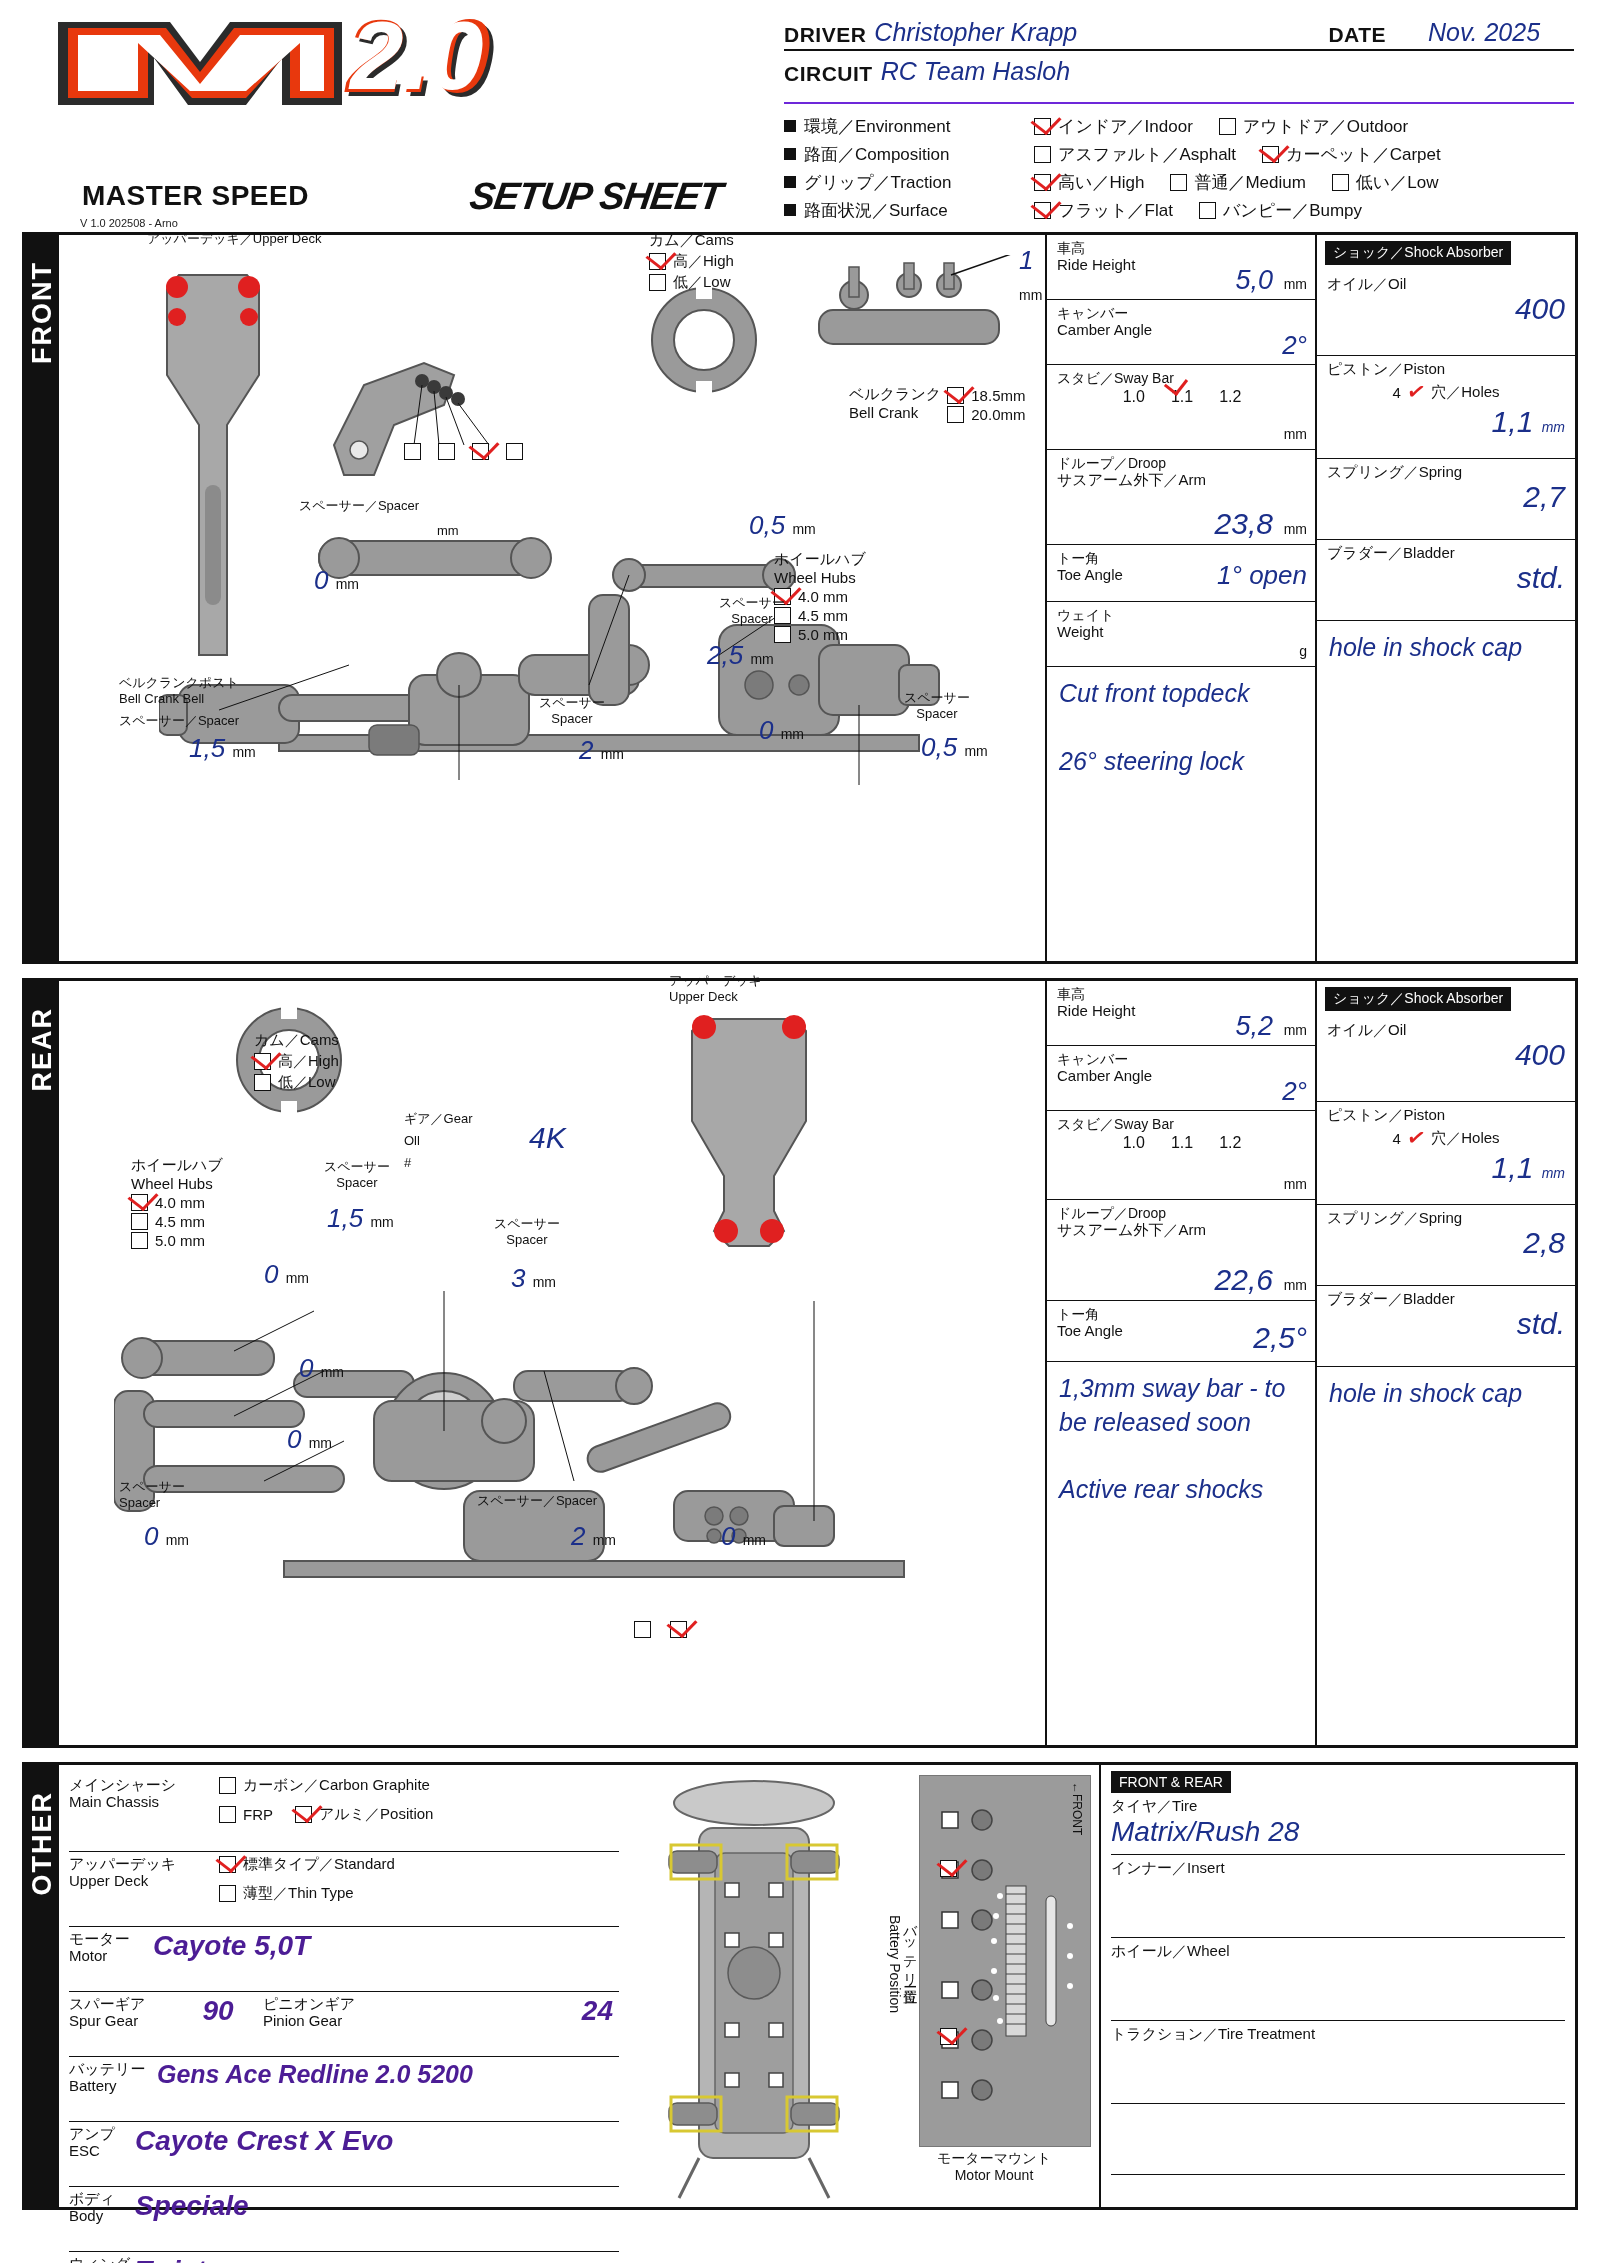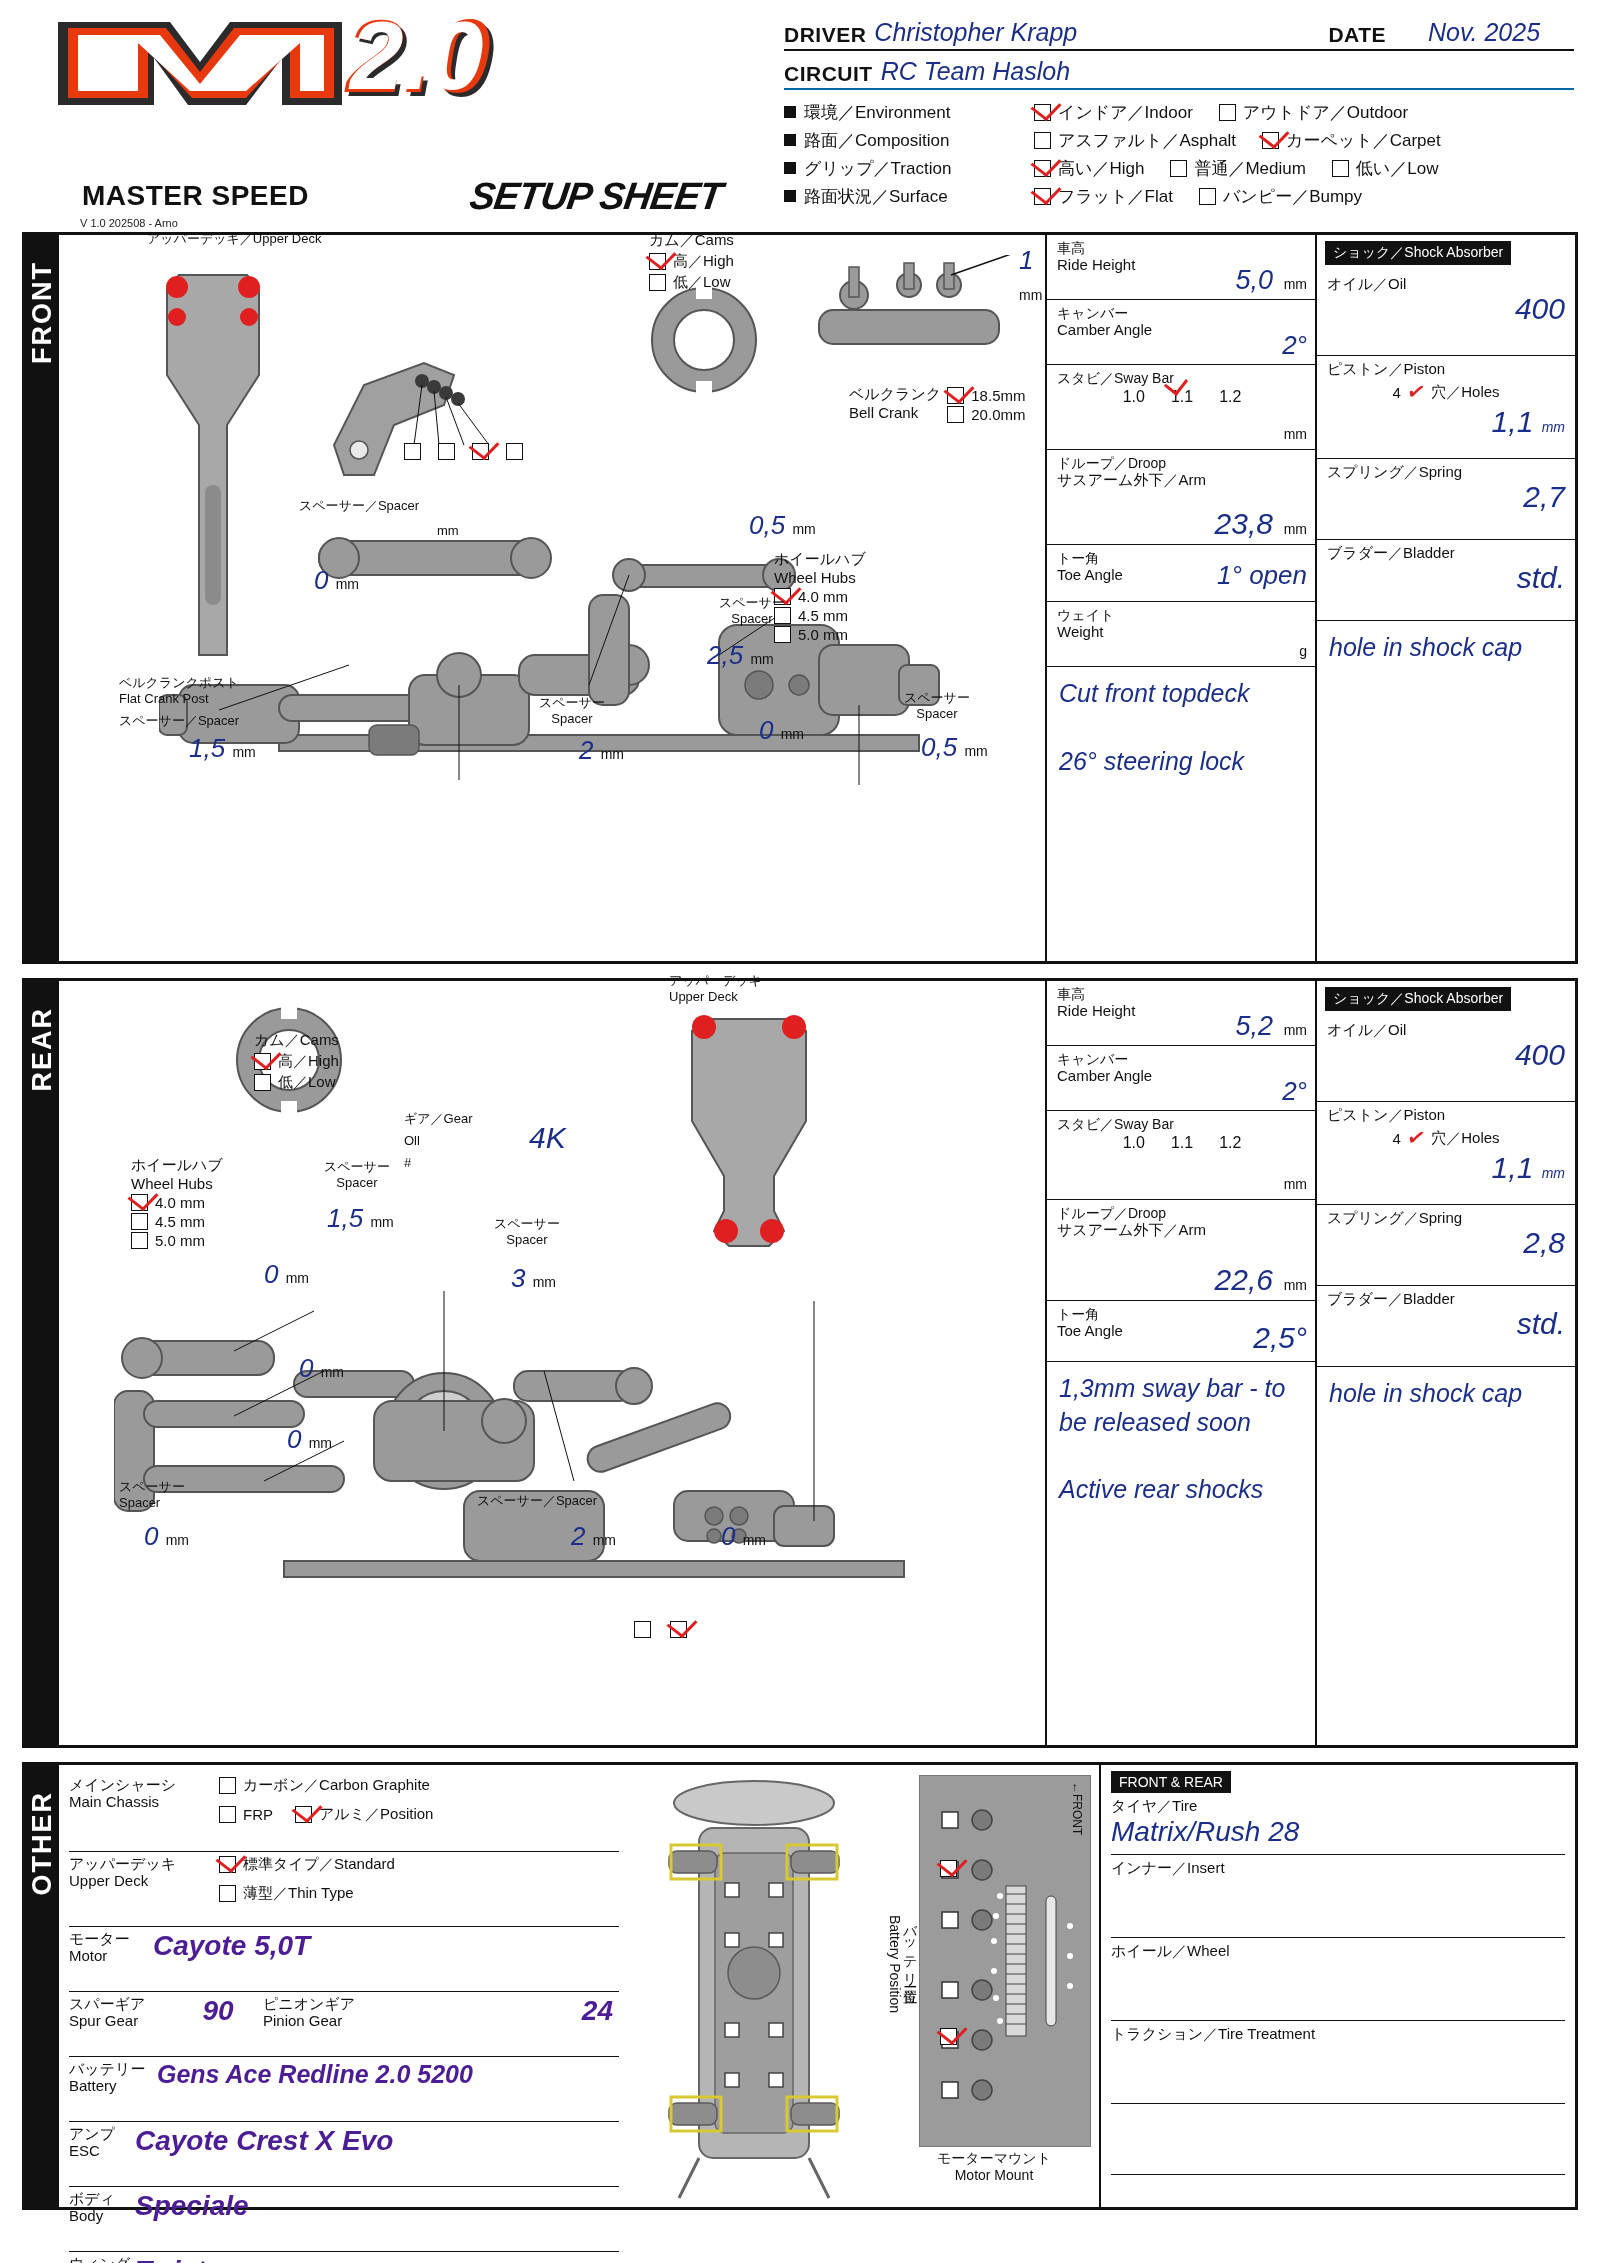--- a/index.html
+++ b/index.html
@@ -12,21 +12,21 @@
   .logo{width:660px;height:105px;position:relative;}
   .logo svg{width:660px;height:105px;}
   .master-speed{position:absolute;left:32px;top:170px;font-size:28px;font-weight:bold;letter-spacing:.5px;}
   .version{position:absolute;left:30px;top:207px;font-size:11px;color:#222;}
   .setup-sheet{position:absolute;left:420px;top:165px;font-size:38px;font-style:italic;font-weight:bold;letter-spacing:-1px;transform:skewX(-8deg);}
 
   .hdr-right{position:absolute;left:762px;top:18px;width:790px;}
   .hdr-line{display:flex;align-items:flex-end;border-bottom:2px solid #111;padding-bottom:2px;margin-bottom:6px;}
   .hdr-lbl{font-size:21px;font-weight:bold;letter-spacing:.5px;margin-right:8px;}
   .hdr-val{font-size:25px;font-style:italic;color:#1b2f8a;font-weight:500;}
-  .hdr-line2{display:flex;align-items:flex-end;border-bottom:2px solid #0369a1;padding-bottom:2px;margin-bottom:8px;}
+  .hdr-line2{display:flex;align-items:flex-end;border-bottom:2px solid #6d28d9;padding-bottom:16px;margin-bottom:8px;}
 
   .opts{margin-top:4px;}
   .opt-row{display:flex;align-items:center;height:28px;font-size:17px;}
   .opt-name{width:250px;display:flex;align-items:center;}
   .sq{display:inline-block;width:12px;height:12px;background:#111;margin-right:8px;}
   .opt-choice{display:flex;align-items:center;margin-right:26px;}
   .cb{display:inline-block;width:15px;height:15px;border:1.6px solid #111;margin-right:7px;position:relative;background:#fff;}
   .cb.checked::after{content:"";position:absolute;left:1px;top:-9px;width:17px;height:19px;
     background:none;border-right:3.5px solid #e02020;border-bottom:3.5px solid #e02020;
     transform:rotate(38deg) skewX(-6deg);}
@@ -346,21 +346,21 @@
 Spacer</div>
           <div class="dval" style="left:520px;top:500px"><span>2</span> <span class="dunit">mm</span></div>
 
           <div class="dval" style="left:700px;top:480px"><span>0</span> <span class="dunit">mm</span></div>
 
           <div class="dlabel" style="left:845px;top:455px;white-space:pre-line;text-align:center">スペーサー
 Spacer</div>
           <div class="dval" style="left:862px;top:497px"><span>0,5</span> <span class="dunit">mm</span></div>
 
           <div class="dlabel" style="left:60px;top:440px;white-space:pre-line">ベルクランクポスト
-Flat Crank Post</div>
+Bell Crank Bell</div>
           <div class="dlabel" style="left:60px;top:478px">スペーサー／Spacer</div>
           <div class="dval" style="left:130px;top:498px"><span>1,5</span> <span class="dunit">mm</span></div>
         </div>
       </div>
 
       <div class="col-values">
         <div class="vrow" style="height:56px">
           <div class="vlbl"><span class="jp">車高</span><br><span>Ride Height</span></div>
           <div class="vval">5,0</div>
           <div class="vunit">mm</div>

